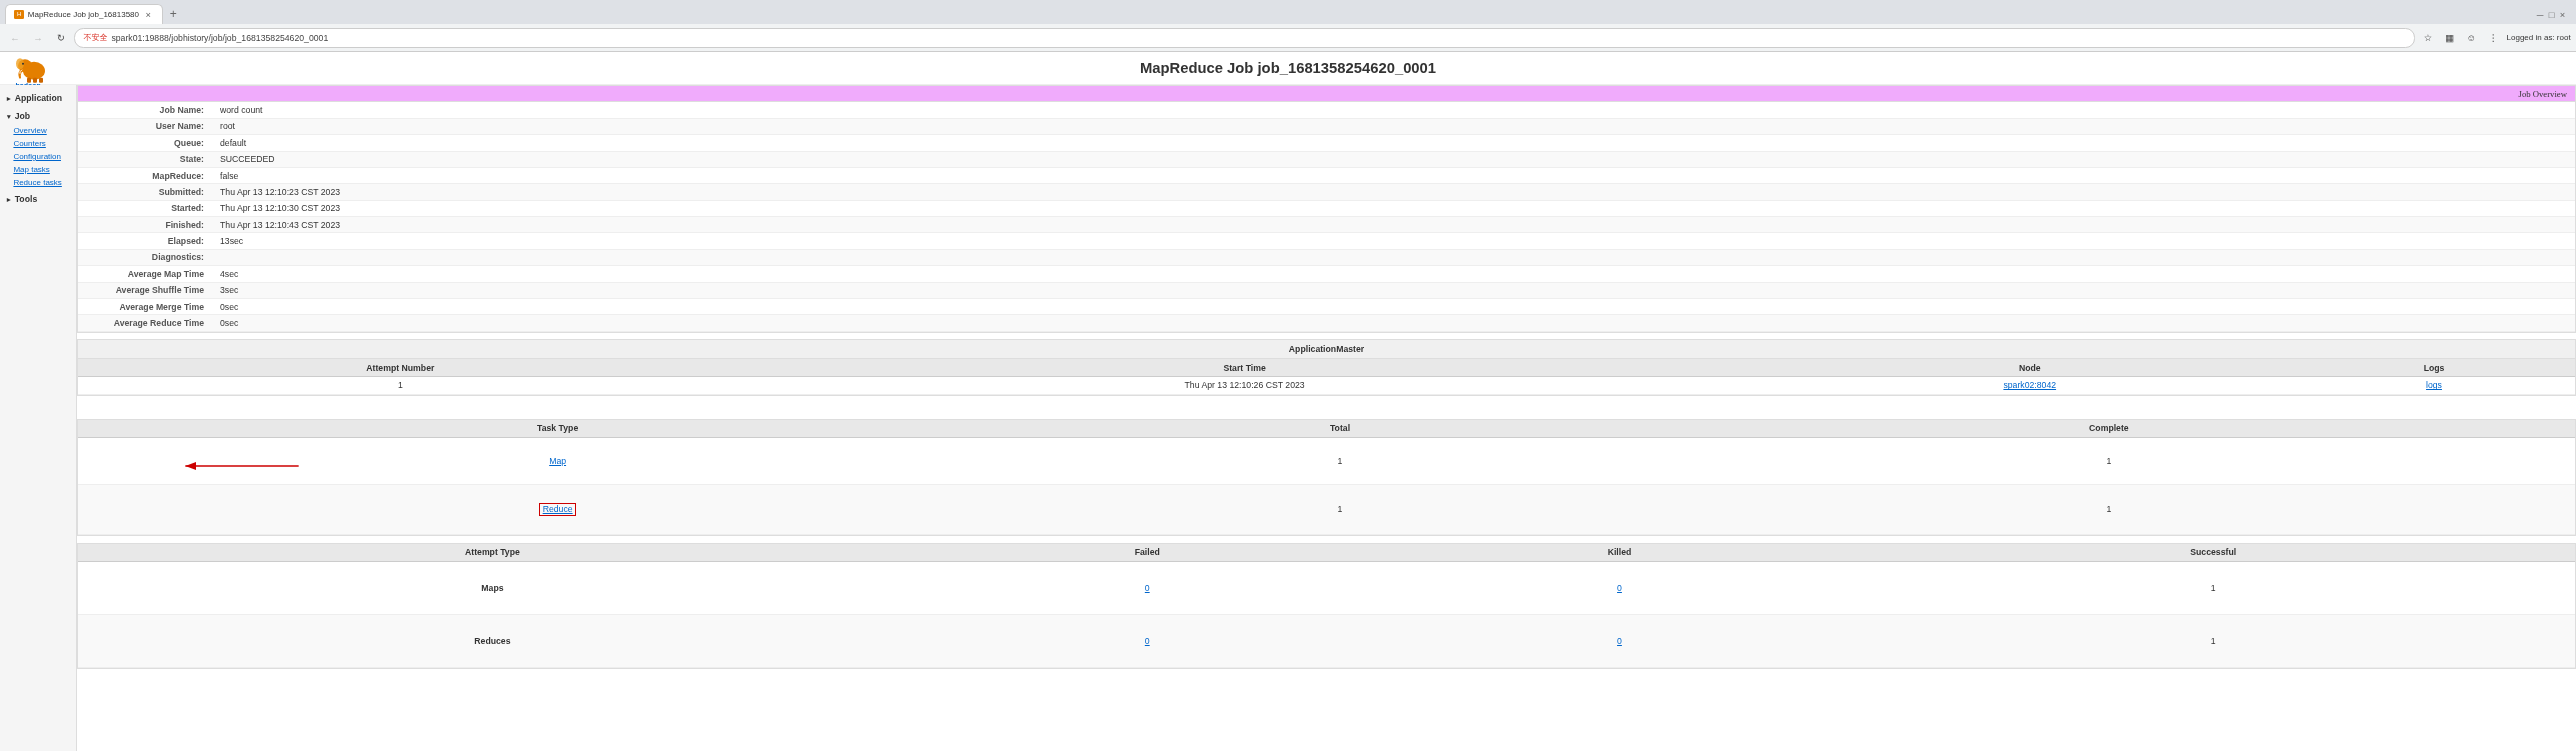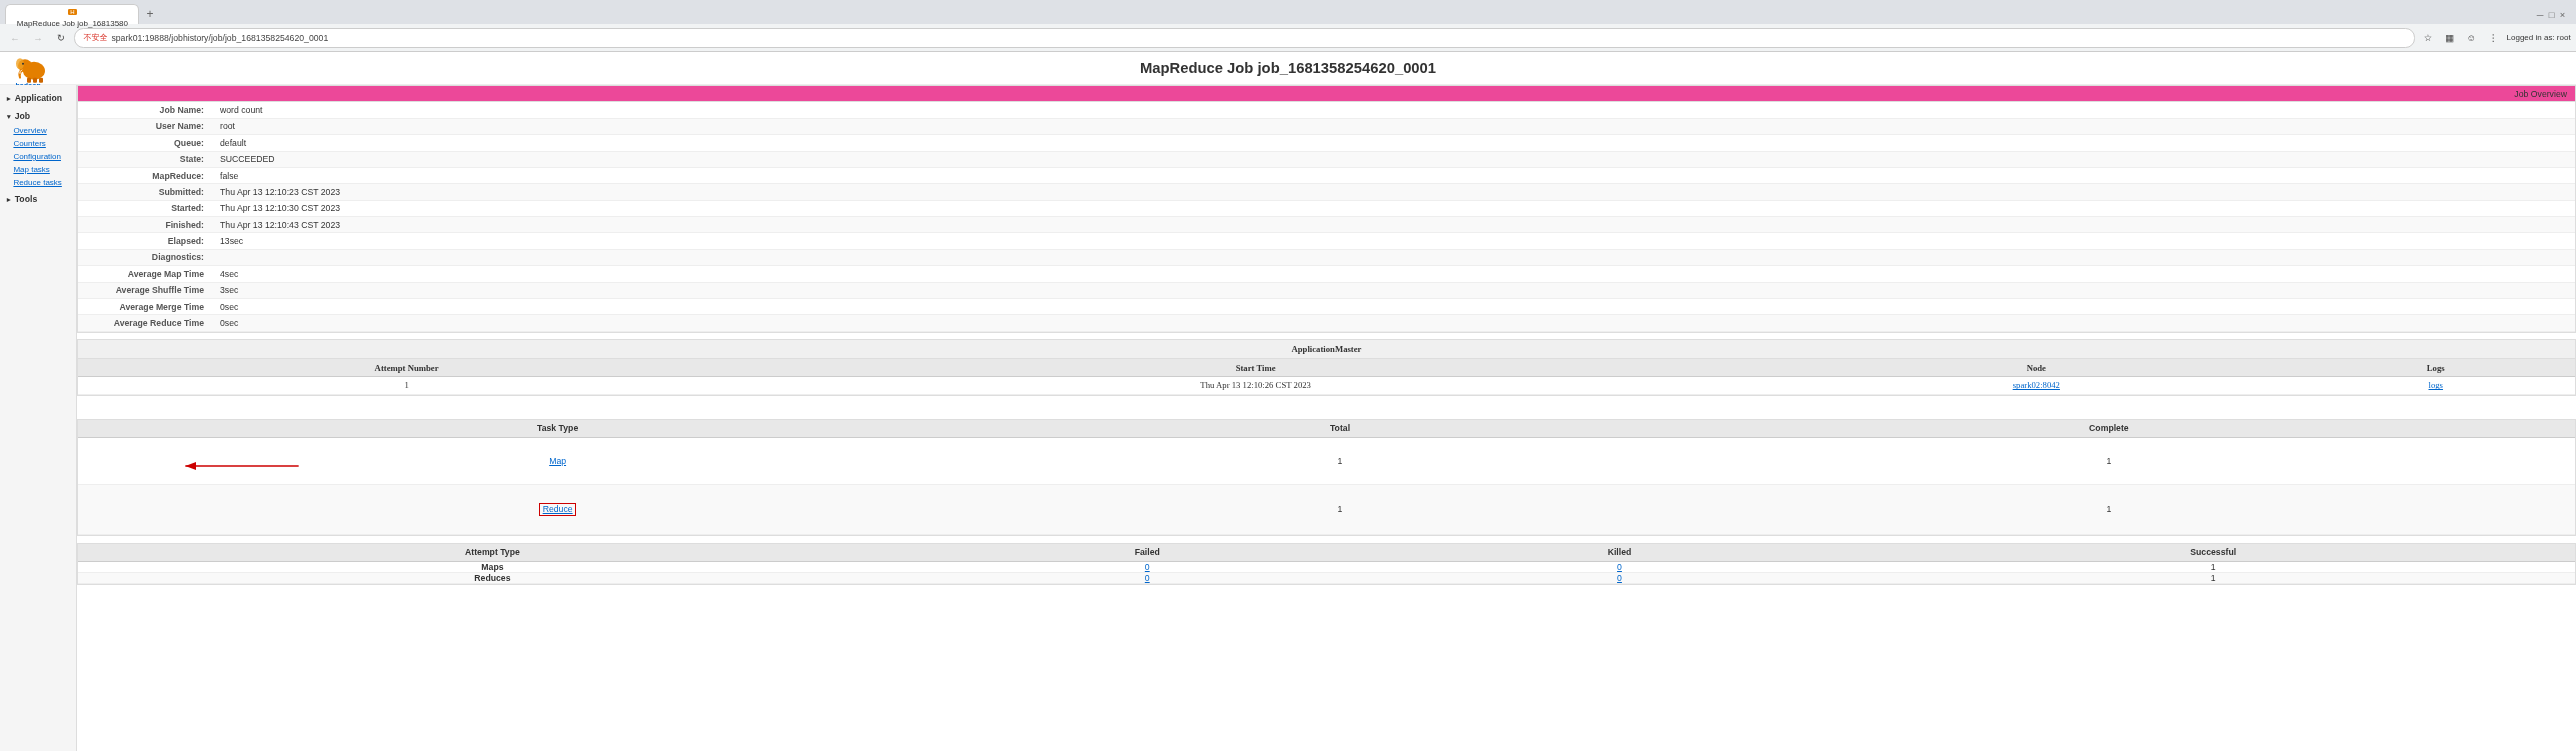--- a/index.html
+++ b/index.html
@@ -22,21 +22,20 @@
       align-items: center;
       background: #fff;
       border-radius: 5.4px 5.4px 0 0;
       padding: 4px 8px;
       font-size: 8px;
       gap: 4px;
       height: 20px;
       min-width: 134px;
       border: 0.7px solid #ccc;
       border-bottom: none;
-      flex-direction: column;
     }
     .tab-favicon {
       width: 9.4px;
       height: 9.4px;
       background: #e47f00;
       border-radius: 1.3px;
       font-size: 6px;
       display: flex;
       align-items: center;
       justify-content: center;
@@ -214,23 +213,24 @@
     
     .job-overview-section {
       background: #fff;
       border: 0.7px solid #ddd;
       margin: 0;
     }
     .section-title-row {
       text-align: right;
       padding: 2.7px 8px;
       font-size: 8.7px;
-      background: #ec4899;
+      background: #f0abfc;
       border-bottom: 0.7px solid #ddd;
       color: #333;
+      font-family: Liberation Serif, serif;
     }
     .info-table {
       width: 100%;
       border-collapse: collapse;
     }
     .info-table tr {
       border-bottom: 0.7px solid #eee;
     }
     .info-table tr:nth-child(even) {
       background: #f9f9f9;
@@ -247,21 +247,20 @@
       white-space: nowrap;
     }
     .info-table td.value {
       color: #333;
     }
 
     
     .app-master-section {
       margin-top: 6.7px;
       border: 0.7px solid #ddd;
-      font-family: Liberation Serif, serif;
     }
     .section-header-row {
       background: #f0f0f0;
       text-align: center;
       font-weight: bold;
       padding: 4px;
       border-bottom: 0.7px solid #ddd;
       font-size: 8.7px;
     }
     .am-table {
@@ -334,21 +333,21 @@
     }
     .attempt-table th {
       background: #e8e8e8;
       border-bottom: 0.7px solid #ccc;
       padding: 3.4px 8px;
       text-align: center;
       font-size: 8.7px;
       font-weight: bold;
     }
     .attempt-table td {
-      padding: 0 8px;
+      padding: 21px 8px;
       text-align: center;
       font-size: 8.7px;
       border-bottom: 0.7px solid #eee;
     }
     .attempt-table tr:nth-child(even) {
       background: #f9f9f9;
     }
     .attempt-table td a {
       color: #0066cc;
       text-decoration: underline;

